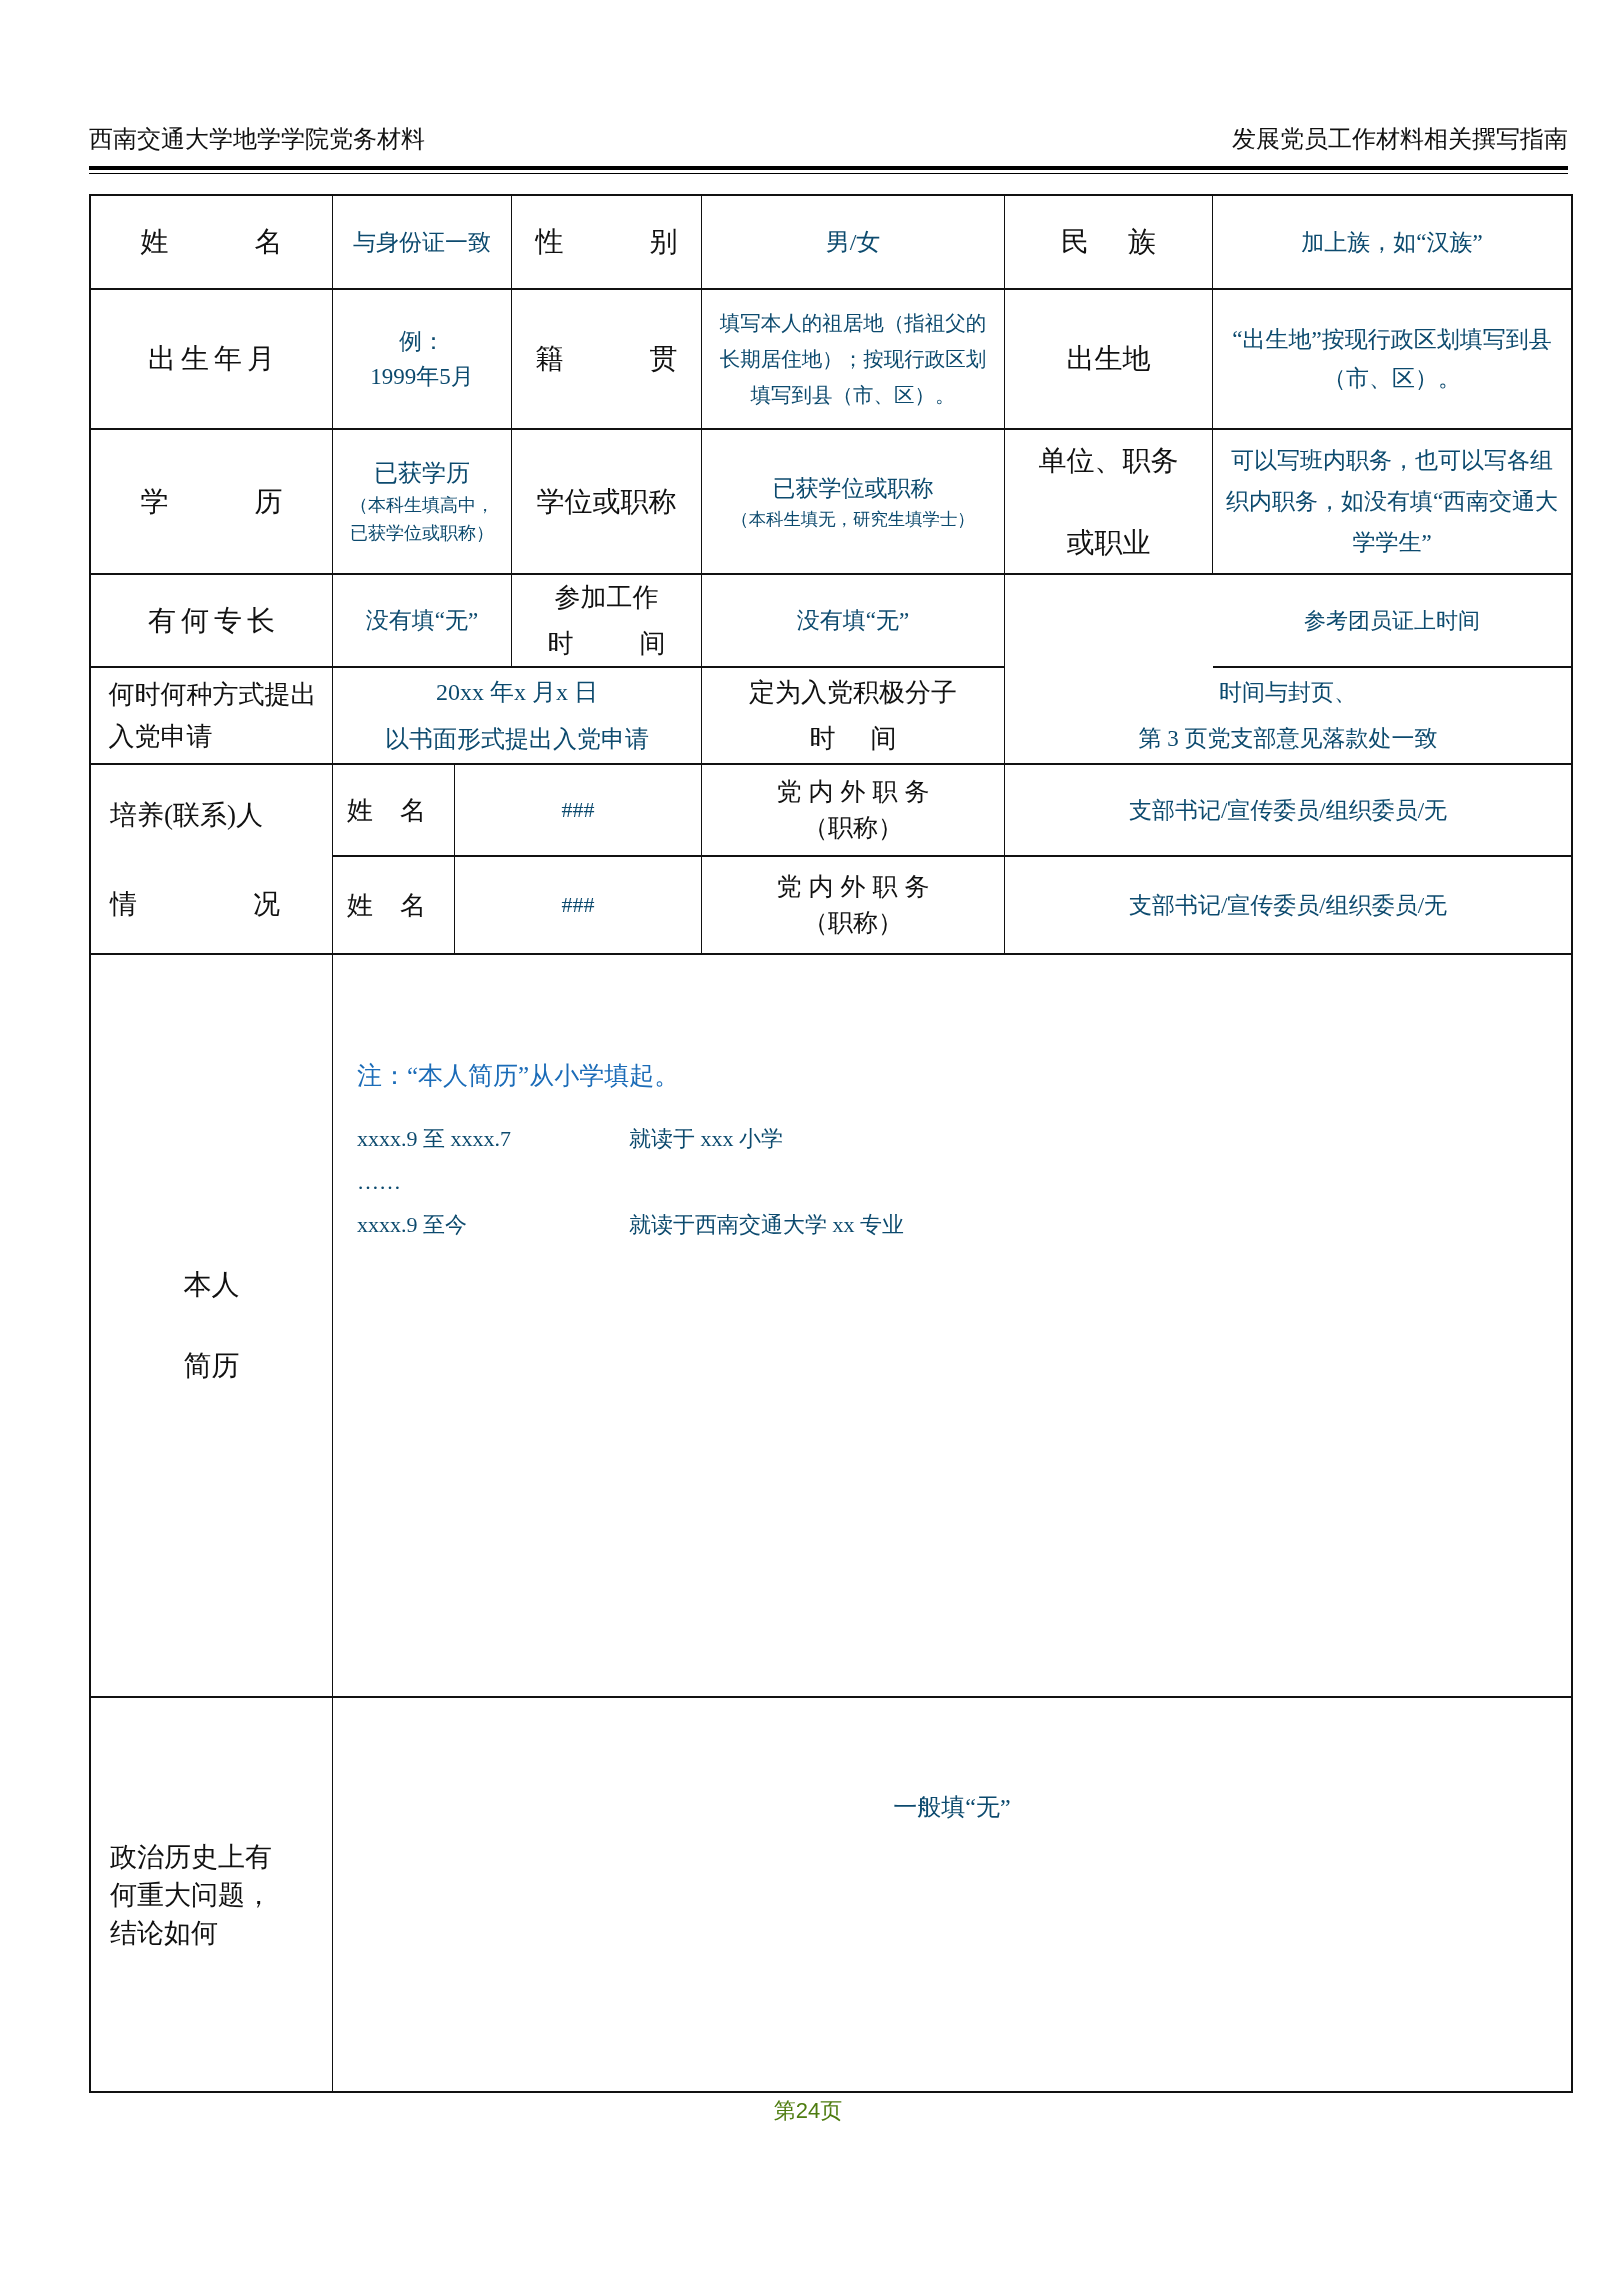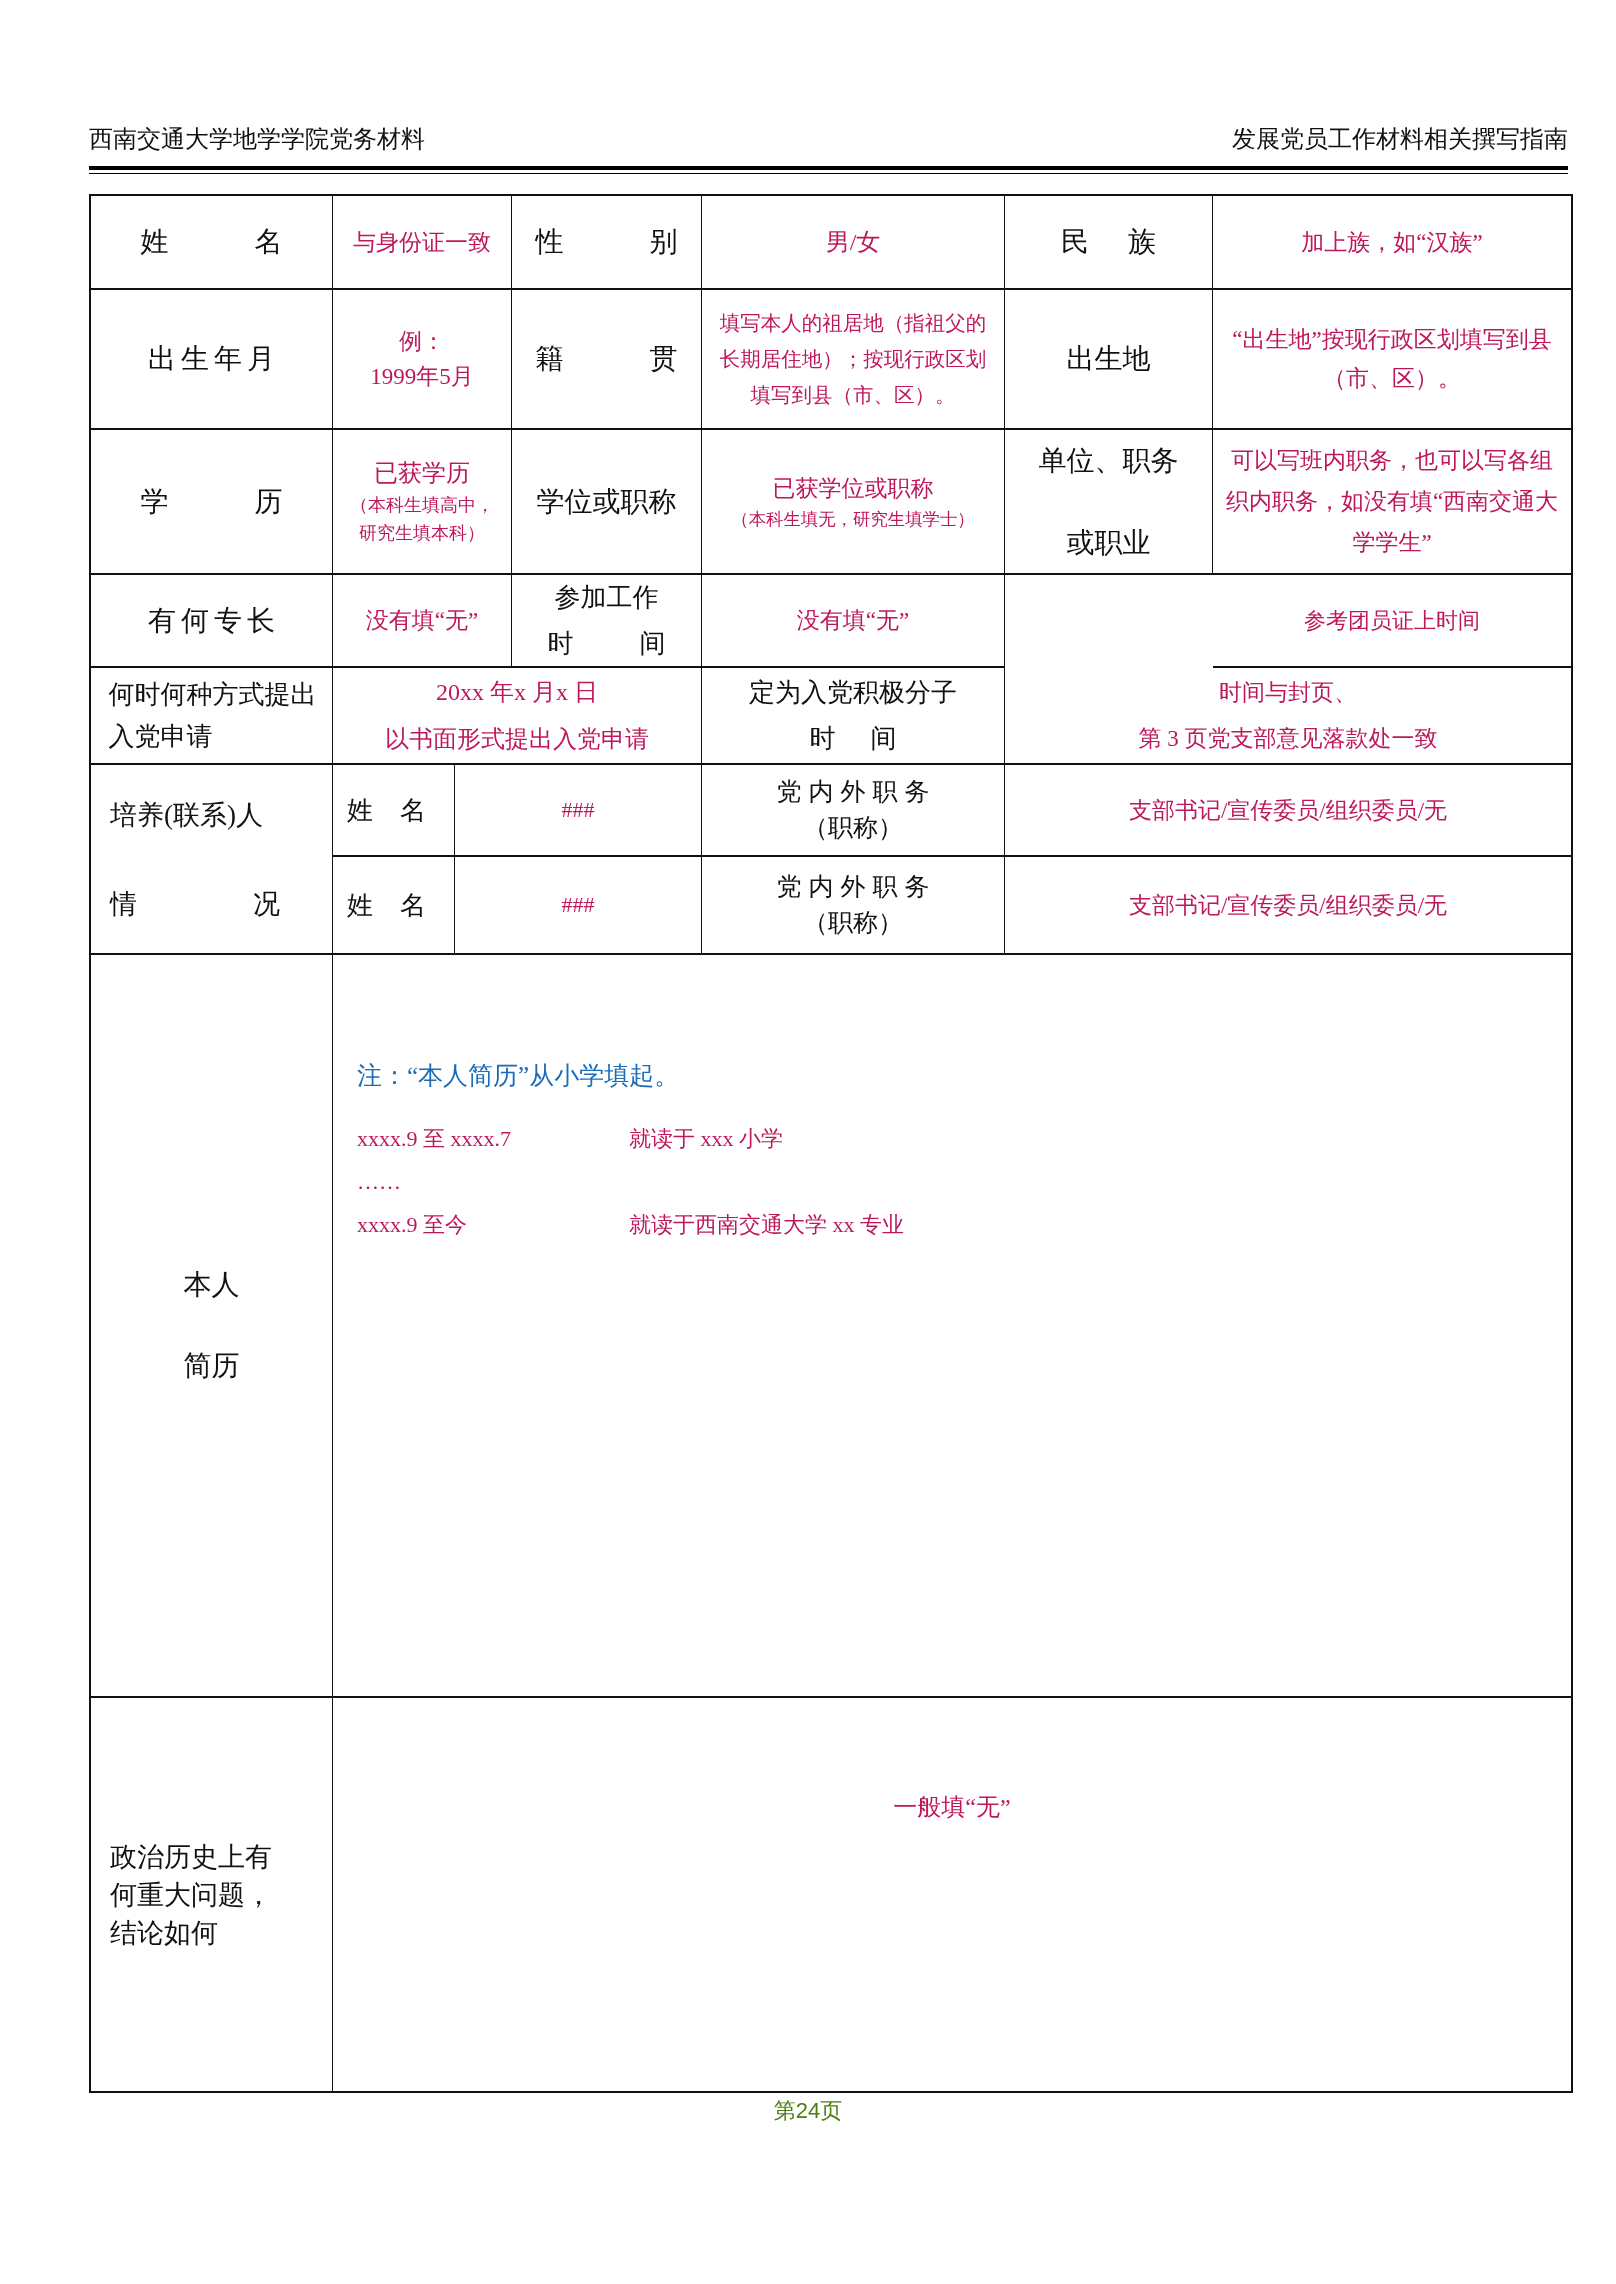--- a/index.html
+++ b/index.html
@@ -36,21 +36,21 @@
     display:flex;flex-direction:column;
     align-items:center;justify-content:center;
     text-align:center;
     overflow:hidden;
   }
   .bR0{border-right:none;}
   .bB0{border-bottom:none;}
   
   .lbl{font-size:28px;color:#111;}
   .lbl-sm{font-size:26px;color:#111;}
-  .green{color:#be185d;}
+  .green{color:#0c4a6e;}
   .blue{color:#1b6cb8;}
   .g29{font-size:23px;line-height:35px;}
   .g30{font-size:24px;line-height:35px;}
   .g28{font-size:22px;}
   .g26{font-size:20.5px;line-height:36px;}
   .g23{font-size:18px;line-height:28px;}
   .g22{font-size:17.4px;line-height:27px;}
   .j{display:inline-block;text-align:justify;text-align-last:justify;}
   .jw180{width:142px;}
   .jw120{width:95px;}
@@ -149,21 +149,21 @@
     <div class="cell bR0 padX14" style="grid-area:2/7/3/8">
       <span class="green g29 lh50">“出生地”按现行政区划填写到县（市、区）。</span>
     </div>
 
     <div class="cell" style="grid-area:3/1/4/2">
       <span class="lbl j jw180">学历</span>
     </div>
     <div class="cell" style="grid-area:3/2/4/4">
       <span class="green g30">已获学历</span>
       <span class="green g23">（本科生填高中，</span>
-      <span class="green g23">研究生填本科）</span>
+      <span class="green g23">已获学位或职称）</span>
     </div>
     <div class="cell" style="grid-area:3/4/4/5">
       <span class="lbl">学位或职称</span>
     </div>
     <div class="cell" style="grid-area:3/5/4/6">
       <span class="green g29">已获学位或职称</span>
       <span class="green g22">（本科生填无，研究生填学士）</span>
     </div>
     <div class="cell gap56" style="grid-area:3/6/4/7">
       <span class="lbl">单位、职务</span>

